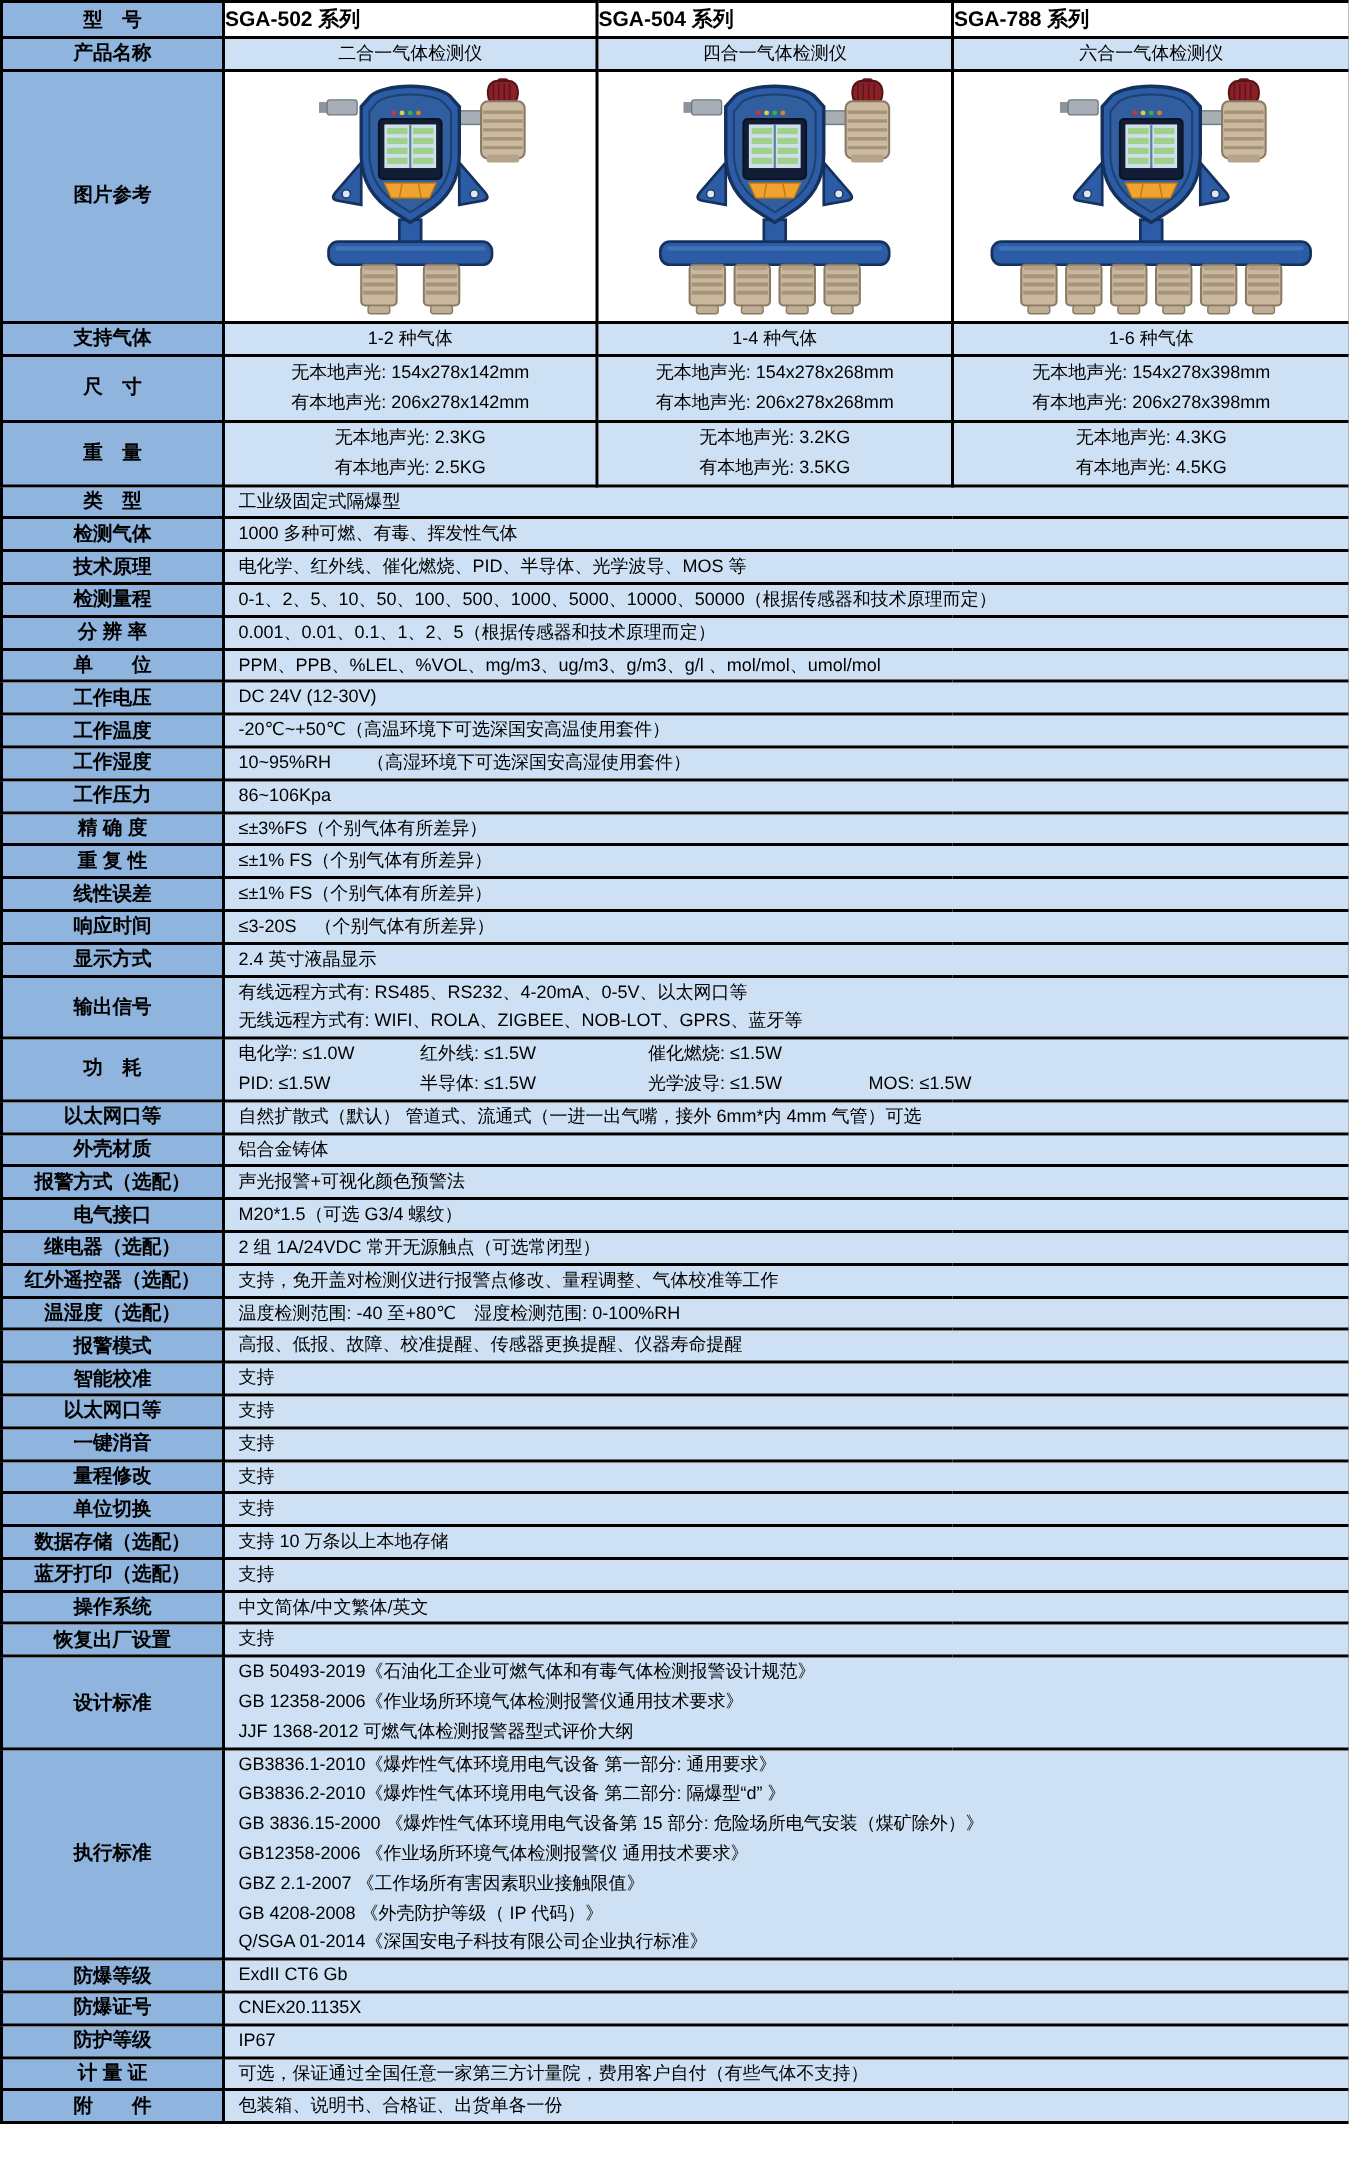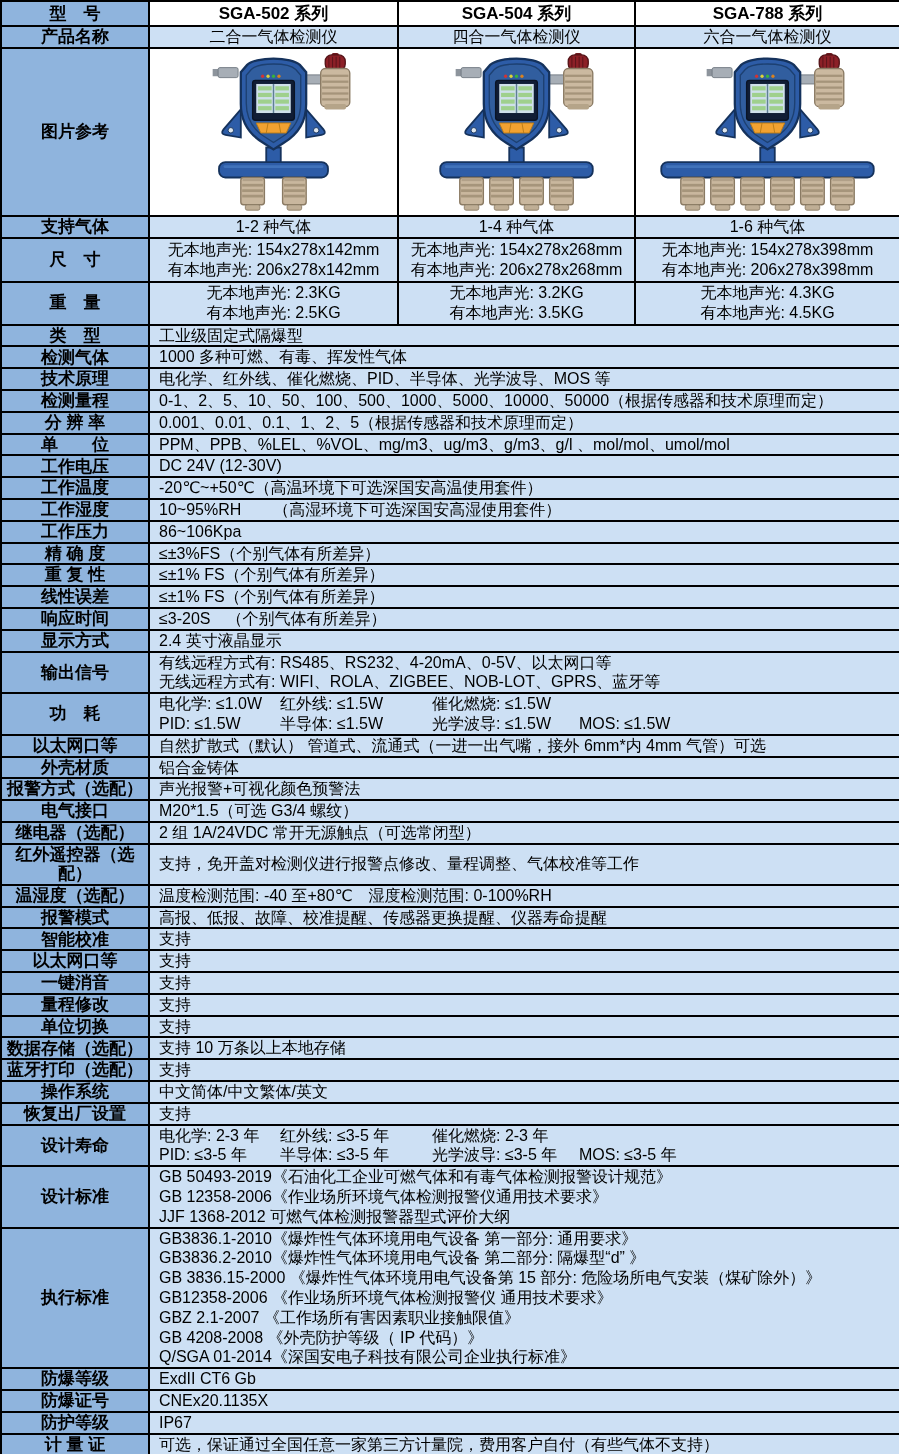--- a/index.html
+++ b/index.html
@@ -8,26 +8,26 @@
     --header-bg:#ffffff;
     --border:#000000;
     --device-blue:#2d5ca7;
     --device-blue-dark:#15325c;
     --sensor-tan:#c9b79e;
   }
   html,body{margin:0;padding:0;background:#fff;}
   body{width:899px;font-family:"Liberation Sans","DejaVu Sans",sans-serif;color:#000;}
   table.spec{border-collapse:collapse;table-layout:fixed;width:899px;}
   table.spec td{border:2px solid var(--border);padding:0;overflow:hidden;vertical-align:middle;}
-  .label-cell{background:var(--label-bg);font-weight:bold;text-align:center;font-size:17px;line-height:1.15;}
-  .value-cell{background:var(--value-bg);font-size:16px;text-align:left;}
+  .label-cell{background:var(--label-bg);font-weight:bold;text-align:center;font-size:13px;line-height:1.15;}
+  .value-cell{background:var(--value-bg);font-size:12px;text-align:left;}
   .value-cell .line{line-height:19.8px;white-space:pre-wrap;padding-left:9px;}
   .value-cell.center .line{padding-left:0;text-align:center;}
   .white{background:var(--header-bg);}
-  .model-cell{font-weight:bold;font-size:17px;text-align:center;}
+  .model-cell{font-weight:bold;font-size:14px;}
   tr.r-model td{height:22px;}
   tr.r-product td{height:19px;margin-top:26px;}
   tr.r-image td{height:166px;}
   tr.r-gas td{height:18px;margin-left:31px;}
   tr.r-size td{height:42px;}
   tr.r-weight td{height:41px;}
   .image-cell{text-align:center;vertical-align:middle;background:var(--header-bg);}
   .image-cell svg{display:block;margin:2px auto 0 auto;}
   
   .line.cols .seg{display:inline-block;white-space:pre;}
@@ -528,27 +528,20 @@
           <div class="line">中文简体/中文繁体/英文</div>
         </td>
       </tr>
       <tr>
         <td class="label-cell">恢复出厂设置</td>
         <td class="value-cell" colspan="3">
           <div class="line">支持</div>
         </td>
       </tr>
       <tr>
-        <td class="label-cell">设计寿命</td>
-        <td class="value-cell" colspan="3">
-          <div class="line cols"><span class="seg">电化学: 2-3 年</span><span class="seg">红外线: ≤3-5 年</span><span class="seg">催化燃烧: 2-3 年</span></div>
-          <div class="line cols"><span class="seg">PID: ≤3-5 年</span><span class="seg">半导体: ≤3-5 年</span><span class="seg">光学波导: ≤3-5 年</span><span class="seg">MOS: ≤3-5 年</span></div>
-        </td>
-      </tr>
-      <tr>
         <td class="label-cell">设计标准</td>
         <td class="value-cell" colspan="3">
           <div class="line">GB 50493-2019《石油化工企业可燃气体和有毒气体检测报警设计规范》</div>
           <div class="line">GB 12358-2006《作业场所环境气体检测报警仪通用技术要求》</div>
           <div class="line">JJF 1368-2012 可燃气体检测报警器型式评价大纲</div>
         </td>
       </tr>
       <tr>
         <td class="label-cell">执行标准</td>
         <td class="value-cell" colspan="3">

